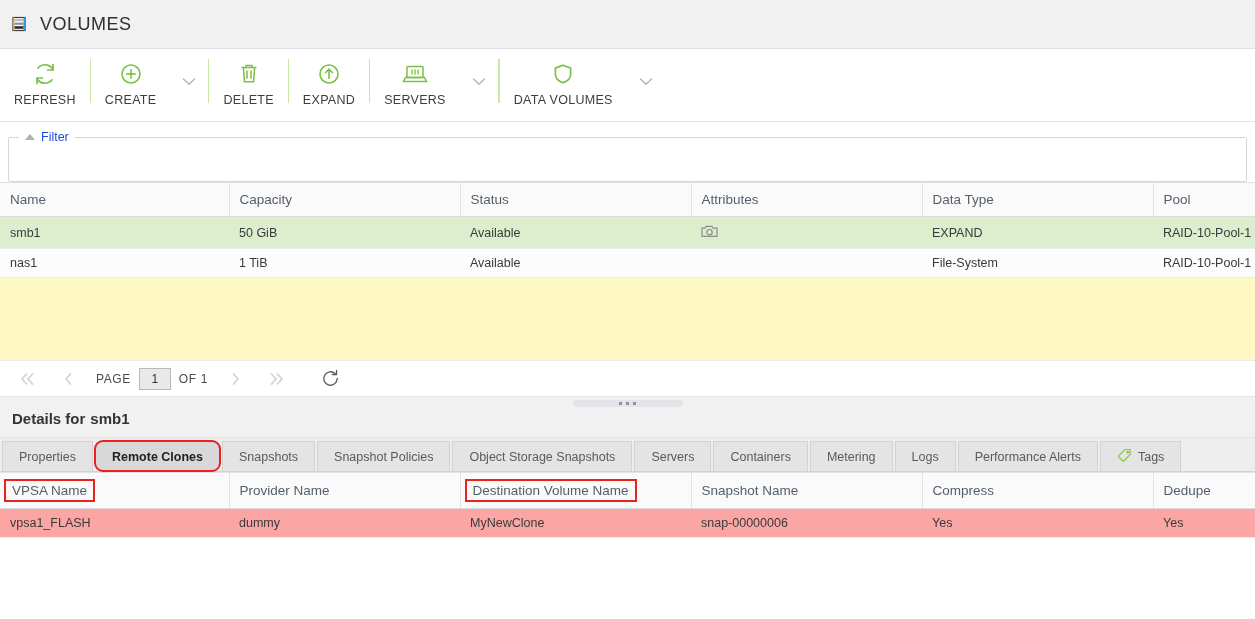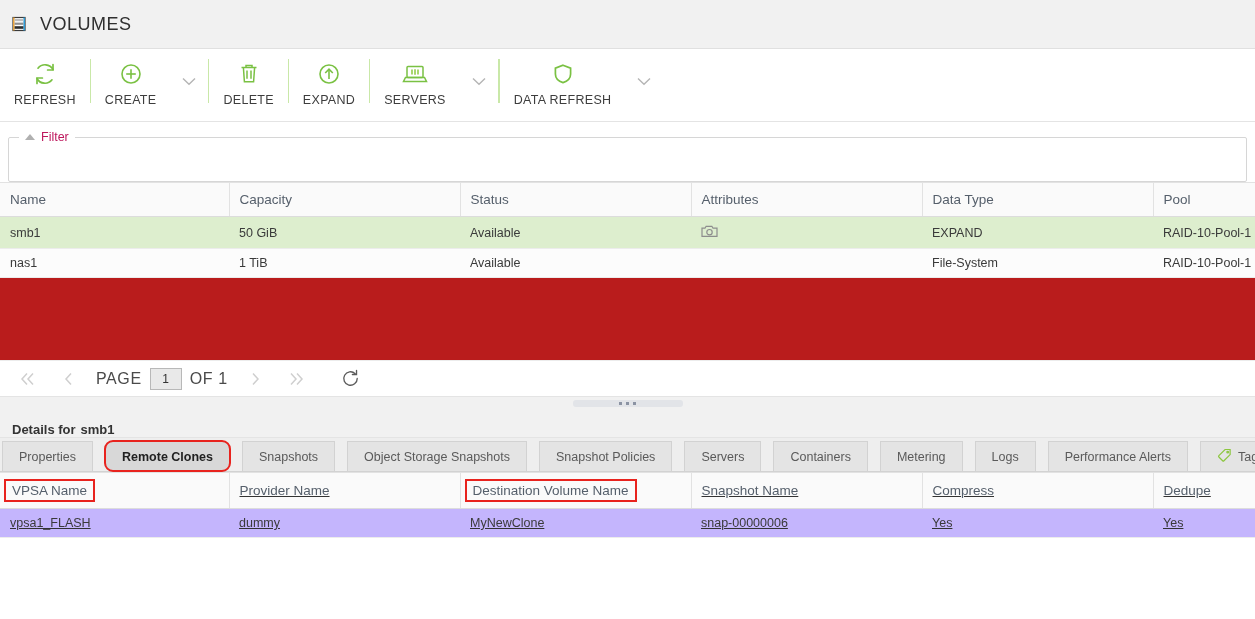--- a/index.html
+++ b/index.html
@@ -79,21 +79,21 @@
     margin: 0;
     padding: 0;
     height: 52px;
   }
   .filter-lg {
     display: flex; align-items: center;
     gap: 6px;
     margin-left: 10px;
     padding: 0 6px;
     font-size: 12.5px;
-    color: #be185d;
+    color: #1d4ed8;
   }
   .tri-up {
     width: 0; height: 0;
     border-left: 5px solid transparent;
     border-right: 5px solid transparent;
     border-bottom: 6px solid #b0b0b0;
     cursor: pointer;
   }
 
   
@@ -127,41 +127,41 @@
   .annot { outline: 2px solid #e8231e; outline-offset: -1px; border-radius: 8px; }
   .annot-hdr {
     display: inline-block;
     border: 2px solid #e8231e;
     padding: 2px 6px;
     margin: -3px -6px;
   }
 
   .cam-ic { display: inline-flex; align-items: center; justify-content: center; }
 
-  .grid-area { height: 178px; overflow: hidden; background: #b91c1c; }
+  .grid-area { height: 178px; overflow: hidden; background: #fef9c3; }
 
   
   .pager {
     height: 36px;
     display: flex; align-items: center;
     gap: 0px;
     border-top: 1px solid #ececec;
     background: #fff;
     padding-left: 8px;
   }
   .pg-btn {
     width: 40px; height: 28px;
     display: flex; align-items: center; justify-content: center;
     color: #cfcfcf;
     font-size: 17px;
     cursor: pointer;
     user-select: none;
   }
   .pg-lbl {
-    font-size: 16px; color: #4a4a4a;
+    font-size: 12px; color: #4a4a4a;
     letter-spacing: 0.6px;
     padding: 0 8px;
   }
   .pg-input {
     width: 32px; height: 22px;
     border: 1px solid #b8b8b8;
     background: #e9e9e9;
     font-size: 12px;
     text-align: center;
     color: #333;
@@ -193,56 +193,56 @@
   .splitter .grip i {
     width: 3px; height: 3px;
     background: #8b93a3;
     display: block;
   }
 
   
   .details-hdr {
     height: 28px;
     background: #f1f1f1;
-    display: flex; align-items: flex-end;
+    display: flex; align-items: flex-start;
     padding-left: 12px;
-    font-size: 13px;
+    font-size: 15px;
     color: #333;
     border-bottom: 1px solid #e4e4e4;
   }
   .details-hdr b { font-weight: 700; margin-left: 5px; }
   .details-hdr .dh-lbl { font-weight: 700; }
 
   .tabs {
     height: 34px;
     background: #eeeeee;
     display: flex; align-items: flex-end;
     border-bottom: 1px solid #d2d2d2;
     padding-left: 2px;
   }
   .tab {
     height: 30px;
     display: flex; align-items: center; gap: 6px;
     padding: 0 16px;
-    margin-right: 12px;
+    margin-right: 2px;
     background: #e4e4e4;
     border: 1px solid #d2d2d2;
     border-bottom: none;
     font-size: 12.5px;
     color: #5a5a5a;
     cursor: pointer;
     white-space: nowrap;
   }
   .tab.active {
     background: #d8d8d8;
     color: #222;
     font-weight: 700;
   }
 
-  .detail-grid { background: #c4b5fd; text-decoration: underline; }
+  .detail-grid { background: #fca5a5; }
 </style>
 </head>
 <body>
 
 <div class="page-header">
   <span class="hdr-icon">
     <svg width="16" height="16" viewBox="0 0 16 16">
       <rect x="2" y="1.5" width="12" height="13" fill="#ffffff" stroke="#3a3a3a" stroke-width="1.2"></rect>
       <rect x="2" y="1.5" width="1.6" height="13" fill="#e8a33d"></rect>
       <rect x="12.4" y="1.5" width="1.6" height="13" fill="#2e9bd6"></rect>
@@ -338,21 +338,21 @@
 
 
   <div class="tb-sep"></div>
 
   <div class="tb-item">
     <span class="ic">
       <svg width="22" height="24" viewBox="0 0 22 24" fill="none" stroke="#7ac143" stroke-width="1.7">
         <path d="M11 3.2 L18.6 6.2 V12 c0 4.4-3.3 7.3-7.6 8.6 C6.7 19.3 3.4 16.4 3.4 12 V6.2 Z"></path>
       </svg>
     </span>
-    <span class="lbl">DATA REFRESH</span>
+    <span class="lbl">DATA VOLUMES</span>
   </div>
   <div class="tb-caret">
     <svg width="14" height="9" viewBox="0 0 14 9" fill="none" stroke="#b5b5b5" stroke-width="1.4">
       <polyline points="1,1.5 7,7.2 13,1.5"></polyline>
     </svg>
   </div>
 </div>
 
 <div class="filter-wrap">
   <fieldset class="filter-fs">
@@ -462,24 +462,24 @@
   <div class="tab">
     <span>Properties</span>
   </div>
   <div class="tab active annot">
     <span>Remote Clones</span>
   </div>
   <div class="tab">
     <span>Snapshots</span>
   </div>
   <div class="tab">
+    <span>Snapshot Policies</span>
+  </div>
+  <div class="tab">
     <span>Object Storage Snapshots</span>
-  </div>
-  <div class="tab">
-    <span>Snapshot Policies</span>
   </div>
   <div class="tab">
     <span>Servers</span>
   </div>
   <div class="tab">
     <span>Containers</span>
   </div>
   <div class="tab">
     <span>Metering</span>
   </div>

